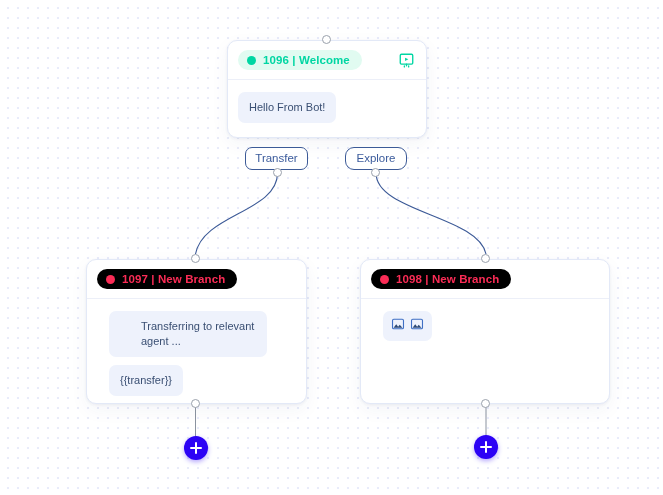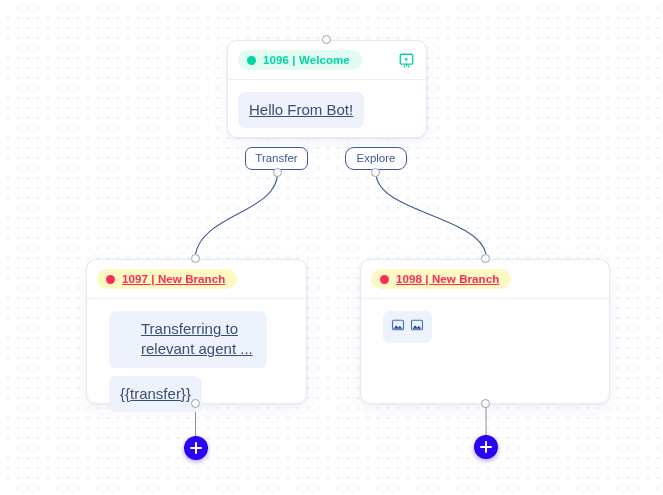--- a/index.html
+++ b/index.html
@@ -60,38 +60,37 @@
   }
   .badge .dot {
     width: 9px;
     height: 9px;
     border-radius: 50%;
     display: inline-block;
     flex: 0 0 auto;
   }
   .badge.green { background: #e1fbf1; color: #00d6a3; }
   .badge.green .dot { background: #00d6a3; }
-  .badge.pink { background: #fef9c3; color: #fb2c56; text-decoration: underline; }
+  .badge.pink { background: #000000; color: #fb2c56; }
   .badge.pink .dot { background: #fb2c56; }
 
   .node-body {
     padding: 12px 10px 14px 10px;
     box-sizing: border-box;
   }
   .bubble {
     background: #eef2fc;
     color: #3a4f73;
     border-radius: 7px;
     padding: 8px 11px;
-    font-size: 15px;
+    font-size: 11px;
     line-height: 1.35;
     display: inline-block;
     max-width: 100%;
     box-sizing: border-box;
-    text-decoration: underline;
   }
   .bubble + .bubble { margin-top: 8px; }
   .bubble.attachments {
     padding: 6px 8px;
     display: inline-flex;
     gap: 5px;
     align-items: center;
   }
 
   .header-icon { line-height: 0; }

